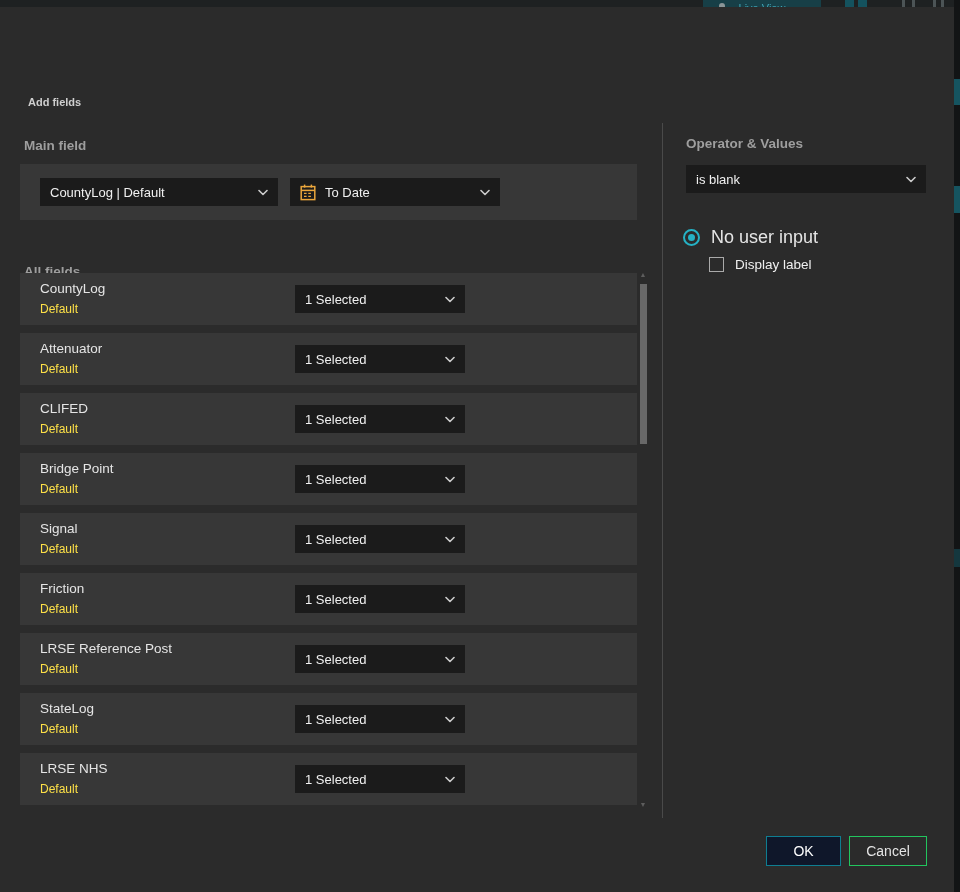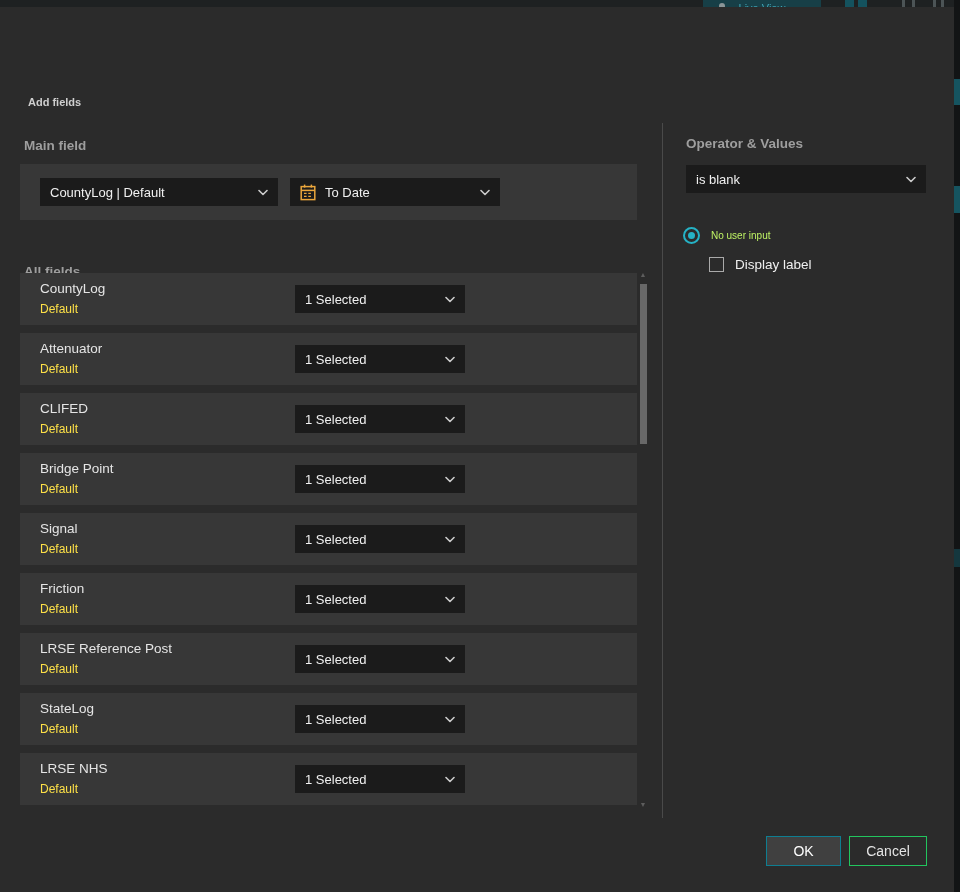--- a/index.html
+++ b/index.html
@@ -49,28 +49,28 @@
   .sb-thumb { position:absolute; left:640px; top:277px; width:7px; height:160px; background:#686868; cursor:pointer; }
 
   .vdivider { position:absolute; left:662px; top:116px; width:1px; height:695px; background:#4a4a4a; }
 
   
   #operator-select { left:686px; top:158px; width:240px; }
   .radio-row { position:absolute; left:683px; top:220px; display:flex; align-items:center; cursor:pointer; }
   .radio { width:17px; height:17px; border-radius:50%; border:2px solid #8f8f8f; position:relative; flex:0 0 auto; }
   .radio.selected { border-color:#25b2c5; }
   .radio.selected::after { content:""; position:absolute; left:3px; top:3px; width:7px; height:7px; border-radius:50%; background:#25b2c5; }
-  .radio-label { margin-left:11px; font-size:10px; color:#bef264; }
+  .radio-label { margin-left:11px; font-size:18px; color:#e5e5e5; }
   .check-row { position:absolute; left:709px; top:250px; display:flex; align-items:center; cursor:pointer; }
   .checkbox { width:15px; height:15px; border:1px solid #aaaaaa; background:transparent; flex:0 0 auto; }
   .check-label { margin-left:11px; font-size:13.5px; color:#f0f0f0; }
 
   
   .btn { position:absolute; top:829px; height:30px; font-size:14px; text-align:center; line-height:28px; cursor:pointer; }
-  #ok-btn { left:766px; width:75px; background:#404040; color:#ffffff; border:1px solid #0e7e91; }
+  #ok-btn { left:766px; width:75px; background:#0f172a; color:#ffffff; border:1px solid #0e7e91; }
   #cancel-btn { left:849px; width:78px; background:transparent; color:#e4e4e4; border:1px solid #22c55e; }
 </style>
 </head>
 <body>
 
 <div id="stage">
 
   <div class="top-strip">
     <div class="live-pill">Live View</div>
     <div class="live-dot"></div>

